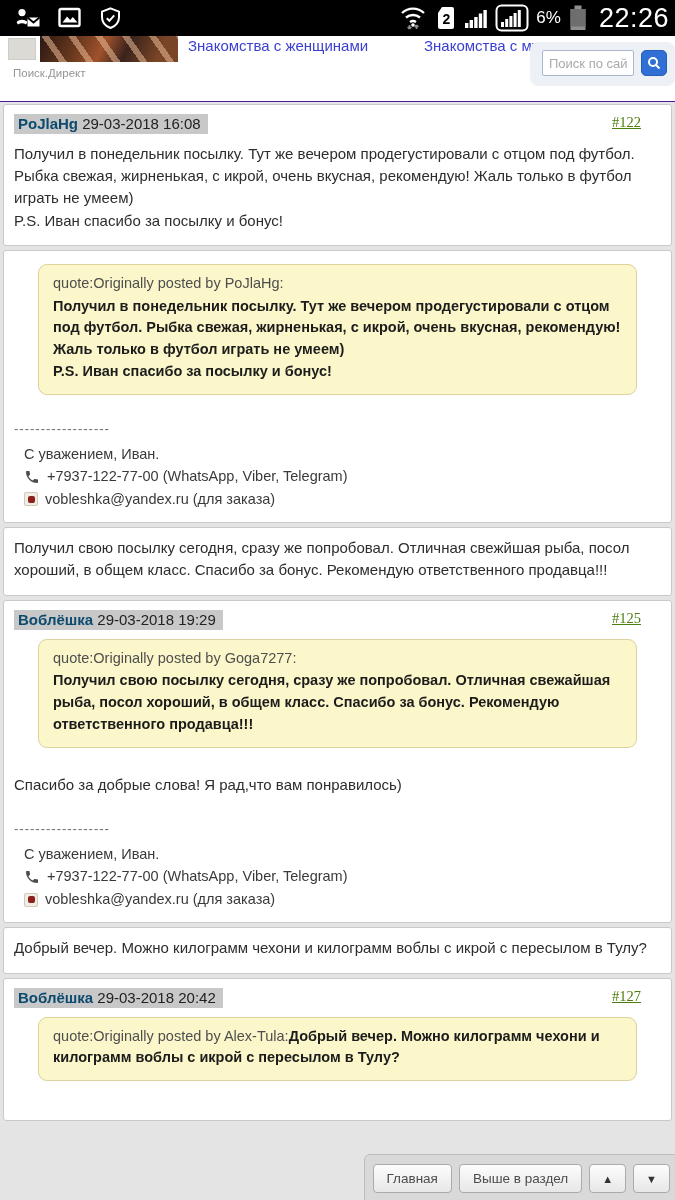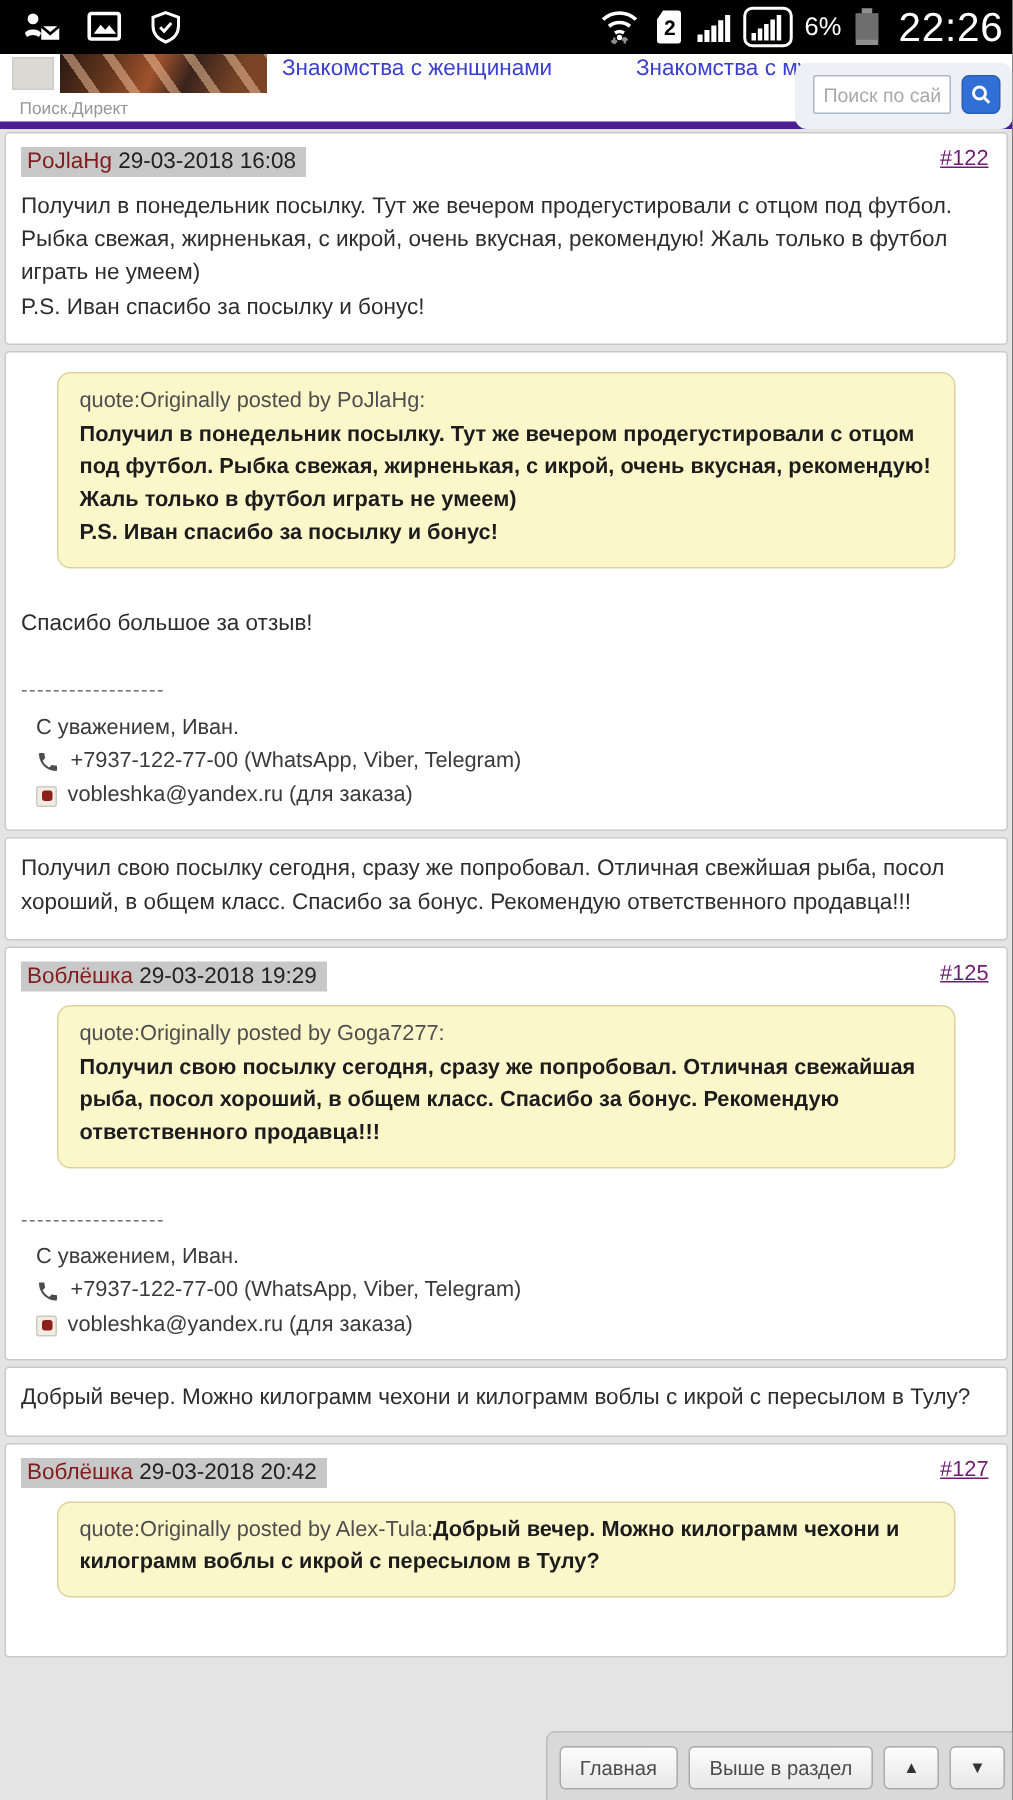--- a/index.html
+++ b/index.html
@@ -9,21 +9,21 @@
 
   
   .status-bar { height:36px; background:#000; display:flex; align-items:center; padding:0 6px 0 14px; }
   .sb-left { display:flex; align-items:center; gap:17px; }
   .sb-spacer { flex:1; }
   .sb-right { display:flex; align-items:center; gap:7px; }
   .sb-right .pct { color:#fff; font-size:17px; }
   .sb-time { color:#fff; font-size:27px; letter-spacing:0.5px; margin-left:4px; }
 
   
-  .ad-bar { position:relative; height:50px; background:#fff; border-bottom:5px solid #4c1d95; }
+  .ad-bar { position:relative; height:66px; background:#fff; border-bottom:1px solid #4c1d95; }
   .ad-thumb-sm { position:absolute; left:8px; top:2px; width:28px; height:22px; background:#dcdad4;
     border:1px solid #cfccc6; }
   .ad-thumb-photo { position:absolute; left:40px; top:0; width:138px; height:26px;
     background:linear-gradient(115deg,#2a1812 0%,#6b3a1f 28%,#a0522d 45%,#3a241c 62%,#7a4526 85%);
     overflow:hidden; }
   .ad-thumb-photo::after { content:""; position:absolute; inset:0;
     background:repeating-linear-gradient(55deg, transparent 0 16px, rgba(231,185,148,.55) 16px 22px); }
   .ad-link { position:absolute; top:1px; font-size:15px; color:#3b3fd0; text-decoration:none; }
   .ad-link.women { left:188px; }
   .ad-link.men { left:424px; }
@@ -35,22 +35,22 @@
   .search-input::placeholder { color:#a9a9a9; }
   .search-btn { width:26px; height:26px; background:#2f6fd6; border:1px solid #2a5fb8; border-radius:5px;
     display:flex; align-items:center; justify-content:center; cursor:pointer; }
 
   
   .posts { padding:2px 3px 0; }
   .post { background:#fff; border:1px solid #c9c9c9; border-radius:3px; margin-bottom:4px;
     padding:9px 10px 13px; }
   .post-header { display:flex; justify-content:space-between; align-items:flex-start; margin-bottom:9px; }
   .author-block { background:#c8c8c8; padding:1px 7px 2px 4px; font-size:15px; color:#222; }
-  .author { font-weight:normal; color:#7f1d1d; text-decoration:none; }
-  .anchor { color:#701a75; font-size:14.5px; text-decoration:underline; margin-right:2px; }
+  .author { font-weight:bold; color:#0c4a6e; text-decoration:none; }
+  .anchor { color:#4d7c0f; font-size:14.5px; text-decoration:underline; margin-right:20px;font-family:Liberation Serif, serif; }
   .post-body { font-size:15px; color:#2d2d2d; line-height:1.48; white-space:pre-line; }
   .quote { background:#fbf7ca; border:1px solid #ddd29b; border-radius:9px;
     margin:4px 24px 26px 24px; padding:8px 14px 11px; font-size:14.5px; line-height:1.5; }
   .quote-head { display:block; color:#4e4e4e; margin-bottom:1px; }
   .quote.inline .quote-head { display:inline; margin:0; }
   .quote-text { font-weight:bold; color:#1c1c1c; white-space:pre-line; }
   .signature { margin-top:25px; font-size:14.5px; color:#3a3a3a; }
   .sig-divider { color:#6a6a6a; letter-spacing:1px; font-size:13px; margin-bottom:9px; }
   .sig-line { display:flex; align-items:center; gap:7px; margin-top:3px; line-height:1.35;margin-left:10px; }
   .email-ico { width:14px; height:14px; background:#f1ece4; border:1px solid #d2c9bd; border-radius:2px;
@@ -151,21 +151,20 @@
       </div>
 
       <div class="post-body">Получил в понедельник посылку. Тут же вечером продегустировали с отцом под футбол. Рыбка свежая, жирненькая, с икрой, очень вкусная, рекомендую! Жаль только в футбол играть не умеем)
 P.S. Иван спасибо за посылку и бонус!</div>
 
     </article>
 
     <article class="post">
       <div class="quote"><span class="quote-head">quote:Originally posted by PoJlaHg:</span><span class="quote-text">Получил в понедельник посылку. Тут же вечером продегустировали с отцом под футбол. Рыбка свежая, жирненькая, с икрой, очень вкусная, рекомендую! Жаль только в футбол играть не умеем)
 P.S. Иван спасибо за посылку и бонус!</span></div>
-      <div class="post-body">Спасибо большое за отзыв!</div>
 
       <div class="signature">
         <div class="sig-divider">------------------</div>
         <div class="sig-line">С уважением, Иван.</div>
         <div class="sig-line">
           <svg width="16" height="16" viewBox="0 0 24 24">
             <path d="M6.62 10.79c1.44 2.83 3.76 5.14 6.59 6.59l2.2-2.2c.27-.27.67-.36 1.02-.24 1.12.37 2.33.57 3.57.57.55 0 1 .45 1 1V20c0 .55-.45 1-1 1-9.39 0-17-7.61-17-17 0-.55.45-1 1-1h3.5c.55 0 1 .45 1 1 0 1.25.2 2.45.57 3.57.11.35.03.74-.25 1.02l-2.2 2.2z" fill="#4d4d4d"></path>
           </svg>
           <span>+7937-122-77-00 (WhatsApp, Viber, Telegram)</span>
         </div>
@@ -183,20 +182,21 @@
       <div class="post-body">Получил свою посылку сегодня, сразу же попробовал. Отличная свежйшая рыба, посол хороший, в общем класс. Спасибо за бонус. Рекомендую ответственного продавца!!!</div>
 
     </article>
 
     <article class="post">
       <div class="post-header">
         <span class="author-block"><a class="author" href="#">Воблёшка</a> <span class="date">29-03-2018 19:29</span></span>
         <a class="anchor" href="#">#125</a>
       </div>
       <div class="quote"><span class="quote-head">quote:Originally posted by Goga7277:</span><span class="quote-text">Получил свою посылку сегодня, сразу же попробовал. Отличная свежайшая рыба, посол хороший, в общем класс. Спасибо за бонус. Рекомендую ответственного продавца!!!</span></div>
+      <div class="post-body">Спасибо за добрые слова! Я рад,что вам понравилось)</div>
 
       <div class="signature">
         <div class="sig-divider">------------------</div>
         <div class="sig-line">С уважением, Иван.</div>
         <div class="sig-line">
           <svg width="16" height="16" viewBox="0 0 24 24">
             <path d="M6.62 10.79c1.44 2.83 3.76 5.14 6.59 6.59l2.2-2.2c.27-.27.67-.36 1.02-.24 1.12.37 2.33.57 3.57.57.55 0 1 .45 1 1V20c0 .55-.45 1-1 1-9.39 0-17-7.61-17-17 0-.55.45-1 1-1h3.5c.55 0 1 .45 1 1 0 1.25.2 2.45.57 3.57.11.35.03.74-.25 1.02l-2.2 2.2z" fill="#4d4d4d"></path>
           </svg>
           <span>+7937-122-77-00 (WhatsApp, Viber, Telegram)</span>
         </div>

